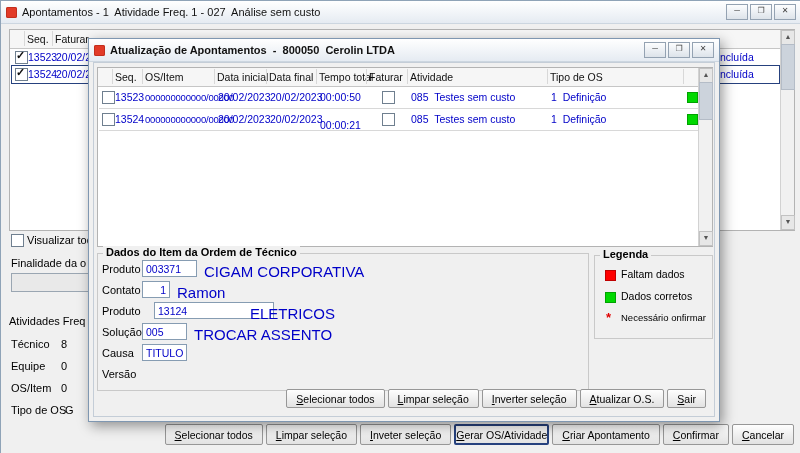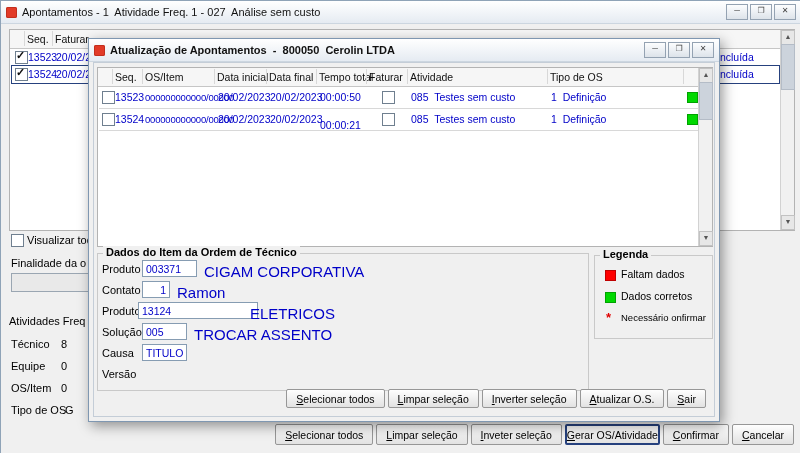--- a/index.html
+++ b/index.html
@@ -114,20 +114,21 @@
     <span class="label blue" style="left:60px;top:381px">0</span>
 
     <span class="label" style="left:10px;top:403px">Tipo de OS</span>
     <span class="label blue" style="left:64px;top:403px">G</span>
 
     <div class="btnrow" style="left:0;right:7px;top:423px">
       <button class="btn"><u>S</u>elecionar todos</button>
       <button class="btn"><u>L</u>impar seleção</button>
       <button class="btn"><u>I</u>nveter seleção</button>
       <button class="btn btn-default"><u>G</u>erar OS/Atividade</button>
+      <button class="btn"><u>C</u>riar Apontamento</button>
       <button class="btn"><u>C</u>onfirmar</button>
       <button class="btn"><u>C</u>ancelar</button>
     </div>
   </div>
 
   <div class="window modal">
     <div class="titlebar">
       <span class="app-icon"></span>
       <span class="title">Atualização de Apontamentos  -  800050  Cerolin LTDA</span>
       <span class="win-controls">
@@ -202,21 +203,21 @@
 
       <span class="label" style="left:4px;top:9px">Produto</span>
       <input class="field-input" style="left: 44px; top: 6px; width: 55px;" value="003371">
       <span class="extra" style="left:106px;top:9px">CIGAM CORPORATIVA</span>
 
       <span class="label" style="left:4px;top:30px">Contato</span>
       <input class="field-input ta-r" style="left: 44px; top: 27px; width: 28px;" value="1">
       <span class="extra" style="left:79px;top:30px">Ramon</span>
 
       <span class="label" style="left:4px;top:51px">Produto</span>
-      <input class="field-input" style="left: 40px; top: 48px; width: 120px;" value="13124">
+      <input class="field-input" style="left: 56px; top: 48px; width: 120px;" value="13124">
       <span class="extra" style="left:152px;top:51px">ELETRICOS</span>
 
       <span class="label" style="left:4px;top:72px">Solução</span>
       <input class="field-input" style="left: 44px; top: 69px; width: 45px;" value="005">
       <span class="extra" style="left:96px;top:72px">TROCAR ASSENTO</span>
 
       <span class="label" style="left:4px;top:93px">Causa</span>
       <input class="field-input" style="left: 44px; top: 90px; width: 45px;" value="TITULO">
 
       <span class="label" style="left:4px;top:114px">Versão</span>

